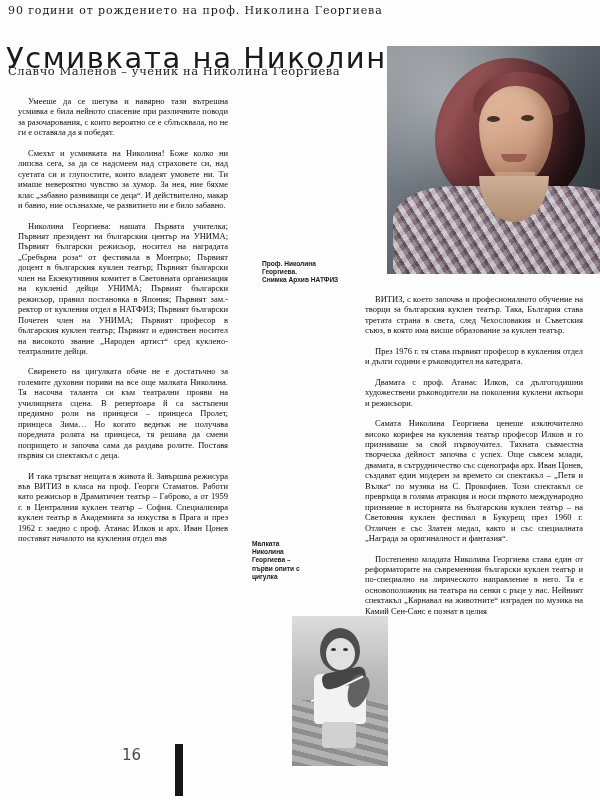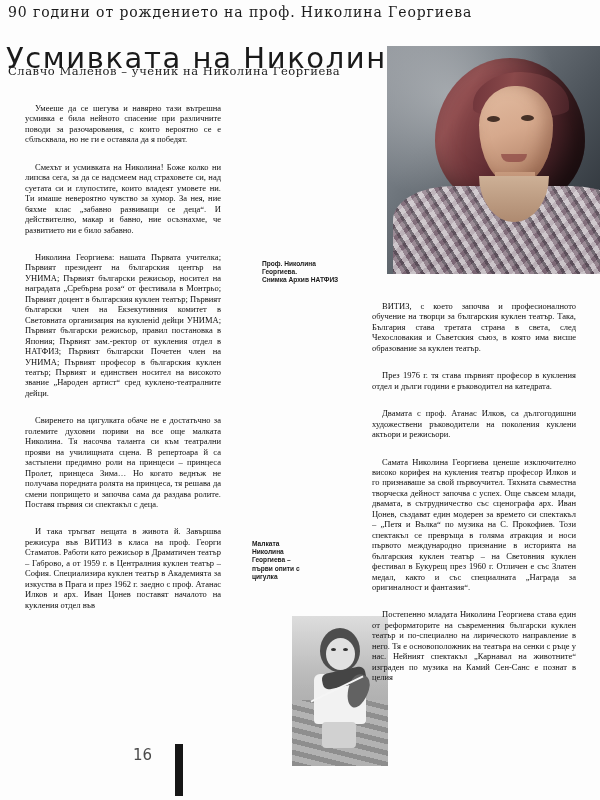--- a/index.html
+++ b/index.html
@@ -23,21 +23,21 @@
     inset: 0;
     background: #fdfdfd;
   }
 
   
   .kicker {
     position: absolute;
     left: 8px;
     top: 4px;
     font-family: "DejaVu Serif", "Liberation Serif", serif;
-    font-size: 14px;
+    font-size: 11px;
     letter-spacing: 0.9px;
     color: #1b1b1b;
     white-space: nowrap;
   }
   .headline {
     position: absolute;
     left: 6px;
     top: 22px;
     font-family: "DejaVu Sans", "Liberation Sans", sans-serif;
     font-weight: 400;
@@ -62,21 +62,21 @@
     position: absolute;
     font-size: 8.5px;
     line-height: 10.45px;
     text-align: justify;
     text-justify: inter-word;
     color: #0d0d0d;
     font-family: "Liberation Serif", "DejaVu Serif", serif;
     hyphens: manual;
   }
   .col p {
-    margin: 17px;
+    margin: 10px;
     text-indent: 10px;
   }
 
   #col-left {
     left: 8px;
     top: 86px;
     width: 230px;
   }
   #col-right {
     left: 355px;
@@ -251,21 +251,21 @@
     font-weight: 700;
     color: #1a1a1a;
     white-space: pre-line;
   }
   #caption-portrait { left: 262px; top: 260px; width: 78px; }
   #caption-child    { left: 252px; top: 540px; width: 86px; }
 
   
   #page-number {
     position: absolute;
-    left: 133px;
+    left: 122px;
     top: 746px;
     font-family: "DejaVu Sans", "Liberation Sans", sans-serif;
     font-size: 15px;
     color: #4a4a4a;
   }
   #footer-rule {
     position: absolute;
     left: 175px;
     top: 744px;
     width: 8px;

